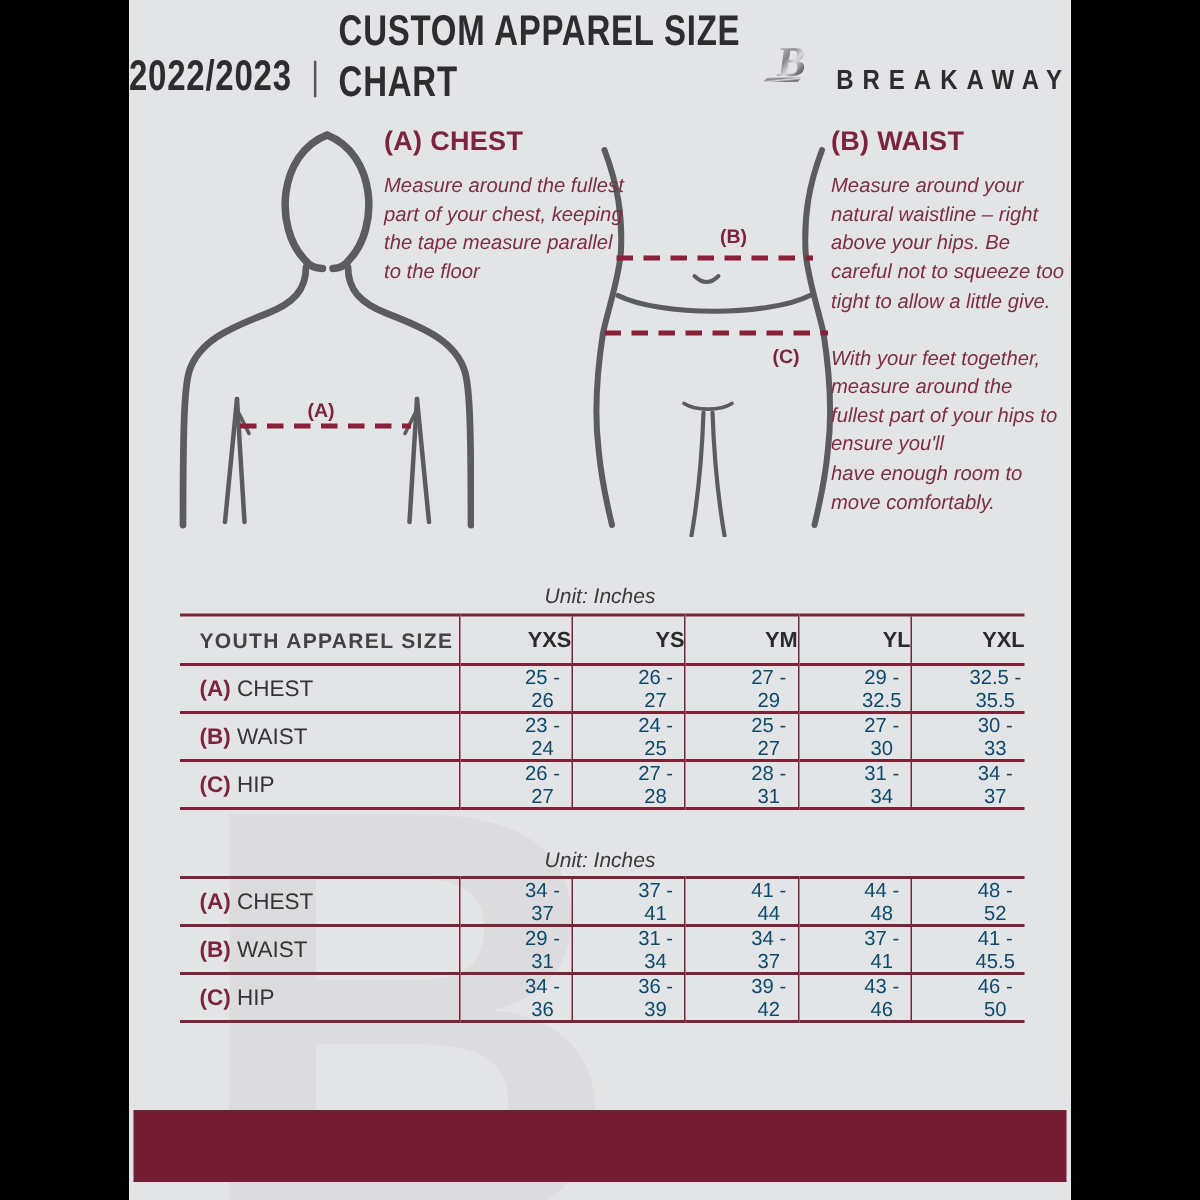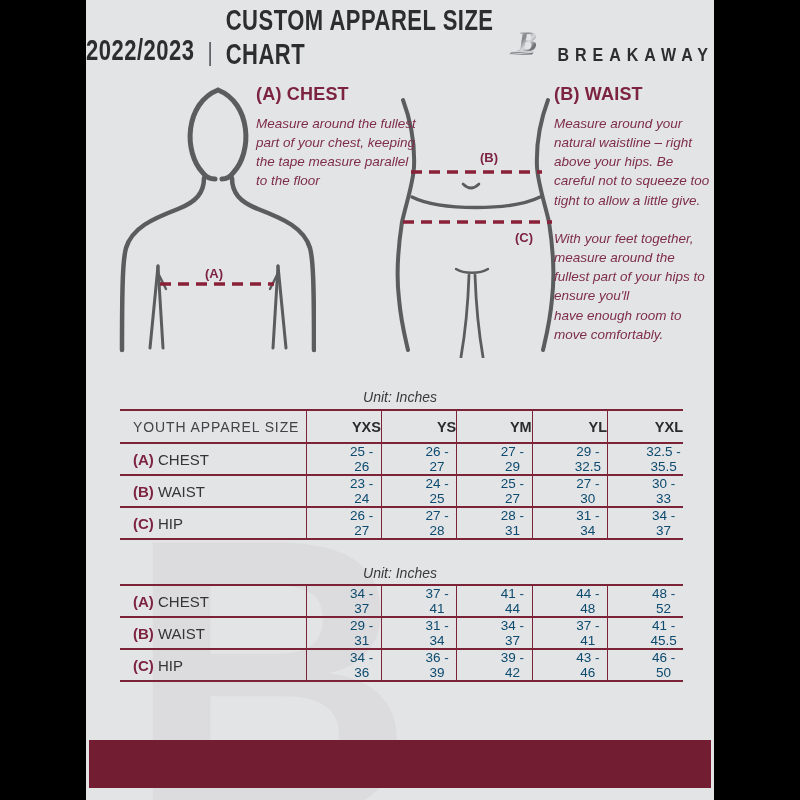--- a/index.html
+++ b/index.html
@@ -65,21 +65,21 @@
     background:transparent;}
   .size-table th,.size-table td{
     border-top:2px solid var(--line);border-bottom:2px solid var(--line);
     border-left:1.5px solid var(--line);border-right:1.5px solid var(--line);
     padding:0;}
   .size-table tr > *:first-child{border-left:none;width:186px;}
   .size-table tr > *:last-child{border-right:none;}
   .size-table th{height:33px;}
   .size-table td{height:31px;}
   th.col-size{font-weight:bold;font-size:14.5px;color:#2b2b2d;text-align:right;}
-  th.col-label{font-weight:normal;text-align:left;padding-left:13px;
+  th.col-label{font-weight:bold;text-align:left;padding-left:13px;
     font-size:14px;letter-spacing:0.9px;color:#434345;}
   td.row-label{text-align:left;padding-left:13px;font-size:15px;color:#353537;}
   td.row-label .prefix{color:var(--accent);font-weight:bold;}
   td.val{text-align:center;font-size:13.5px;color:#0c4a6e;padding-left:36px;}
 
   
   .footer-bar{position:absolute;left:3px;right:3px;top:740px;height:48px;
     background:var(--maroon);z-index:2;}
 </style>
 </head>

